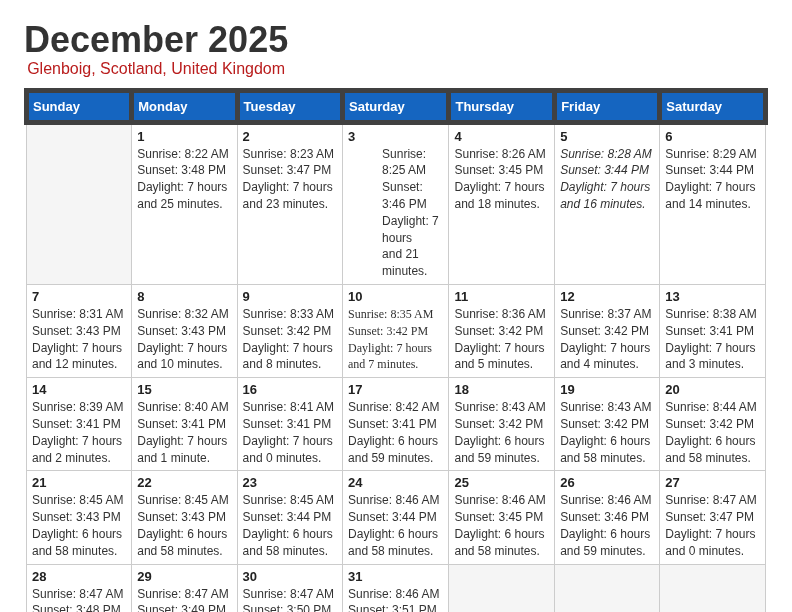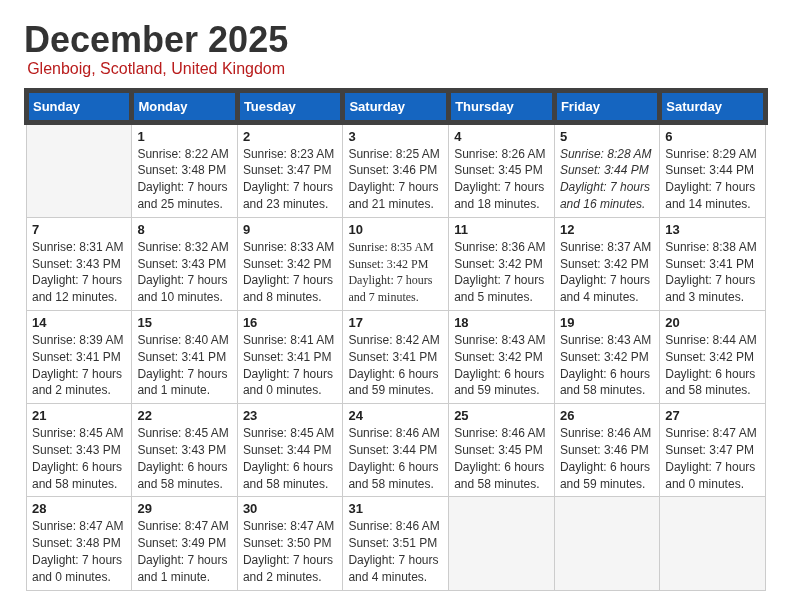--- a/index.html
+++ b/index.html
@@ -117,21 +117,21 @@
         </td>
         <td>
           <span class="day-num">2</span>
           <div class="day-info" style="white-space: pre-line;">Sunrise: 8:23 AM
 Sunset: 3:47 PM
 Daylight: 7 hours
 and 23 minutes.</div>
         </td>
         <td>
           <span class="day-num">3</span>
-          <div class="day-info" style="white-space: pre-line;">Sunrise: 8:25 AM
+          <div class="day-info" style="white-space: pre-line; margin-left: 34px;">Sunrise: 8:25 AM
 Sunset: 3:46 PM
 Daylight: 7 hours
 and 21 minutes.</div>
         </td>
         <td>
           <span class="day-num">4</span>
           <div class="day-info" style="white-space: pre-line;">Sunrise: 8:26 AM
 Sunset: 3:45 PM
 Daylight: 7 hours
 and 18 minutes.</div>

